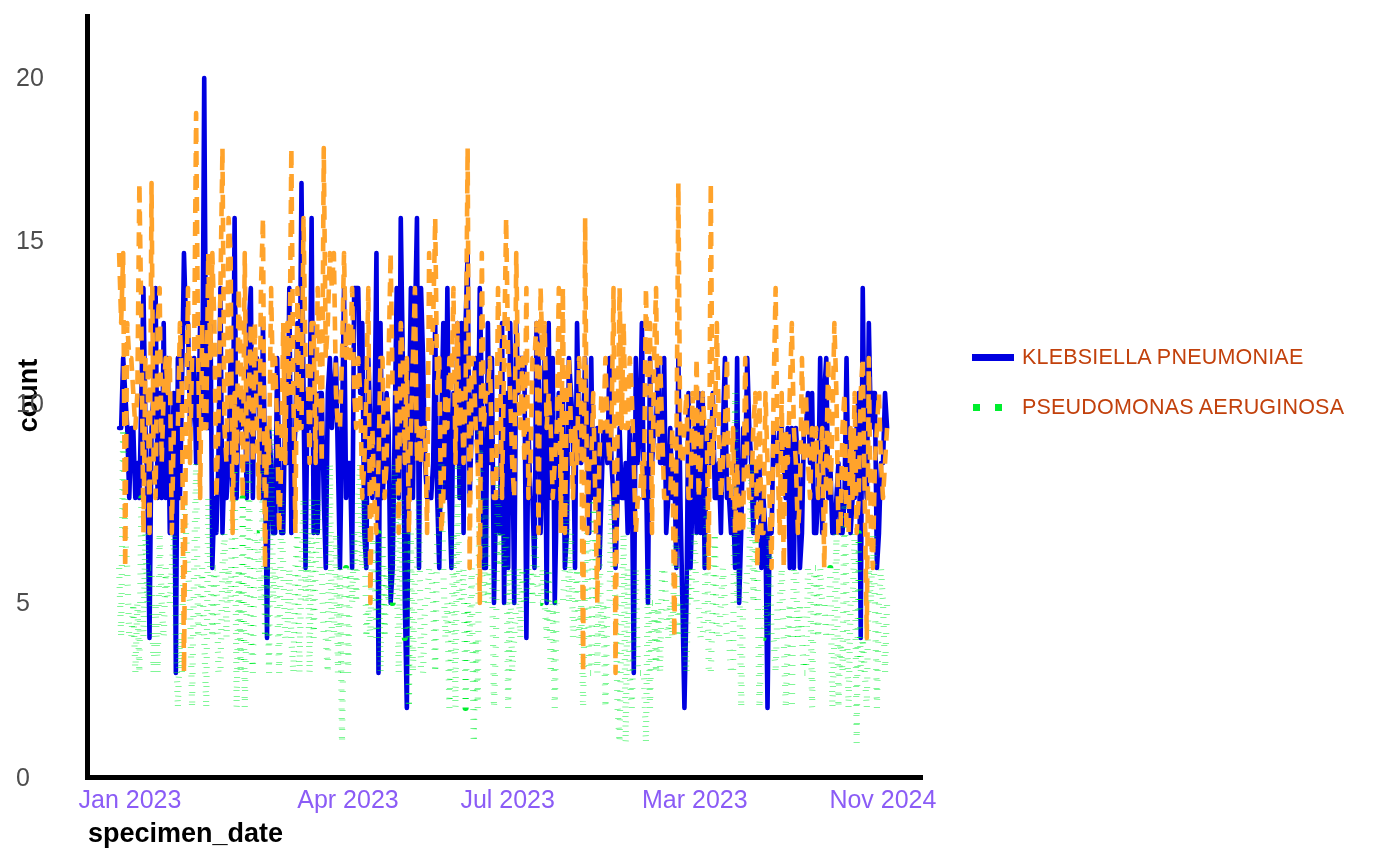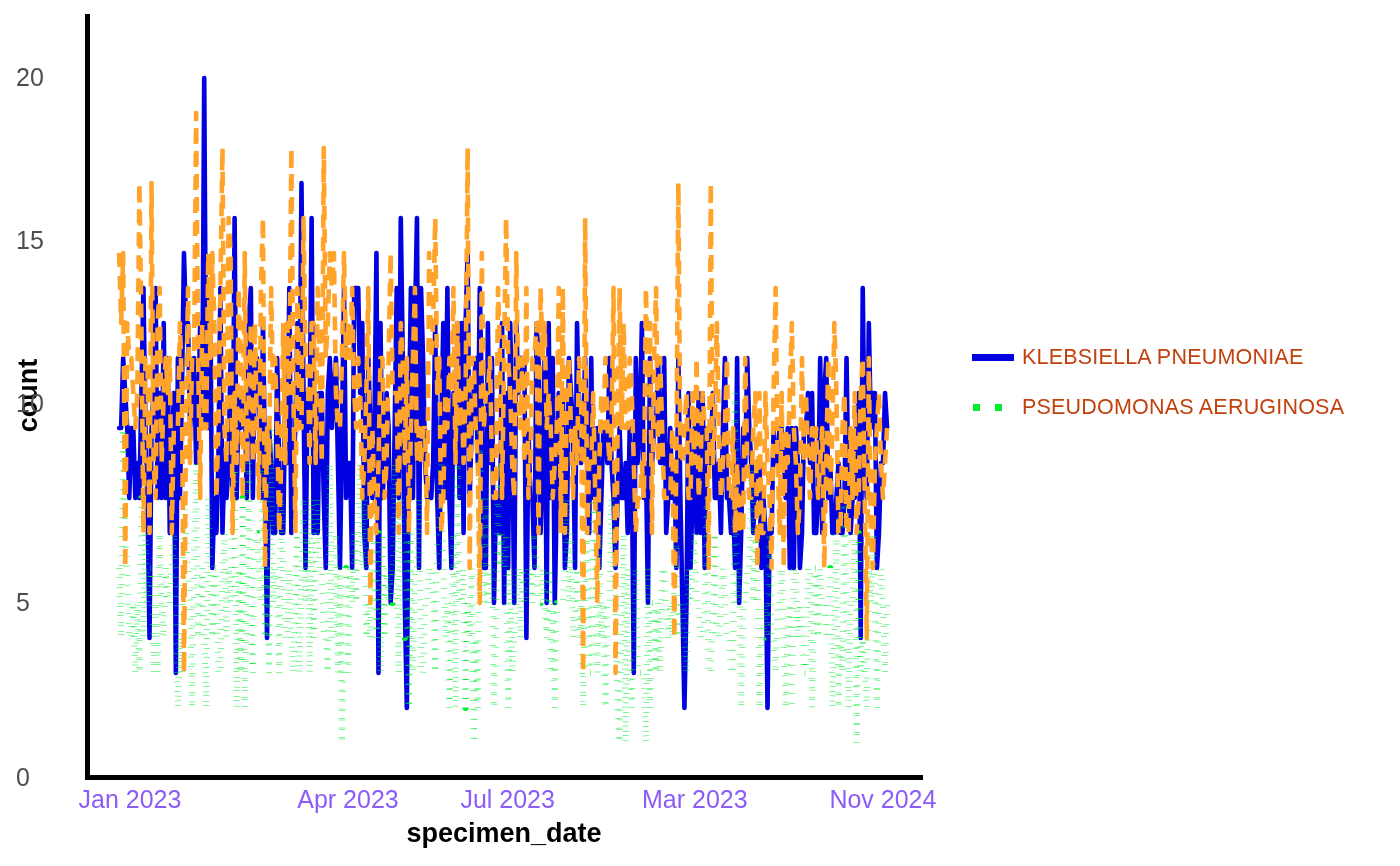--- a/index.html
+++ b/index.html
@@ -35,21 +35,20 @@
     letter-spacing: 0px;
     white-space: nowrap;
   }
 
   
   #x-axis-title {
     position: absolute;
     left: 88px;
     top: 818px;
     width: 832px;
-    text-align: center;
     font-size: 27px;
     font-weight: bold;
     color: #000000;
     white-space: nowrap;
   }
 
   
   .ytick {
     position: absolute;
     right: 0;

